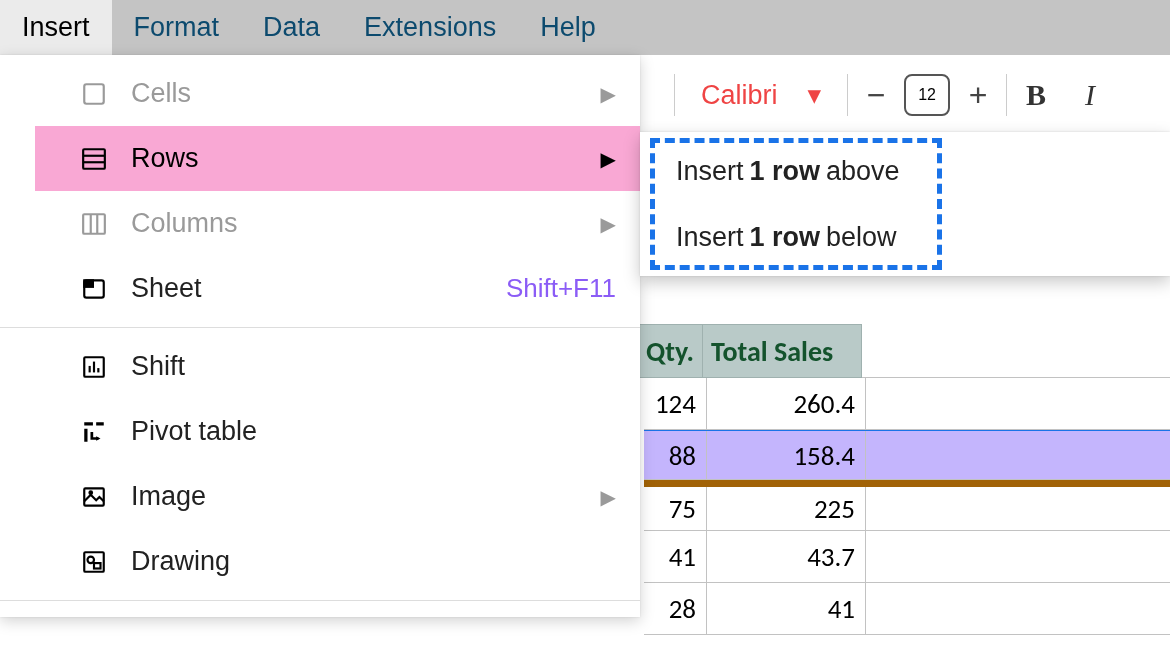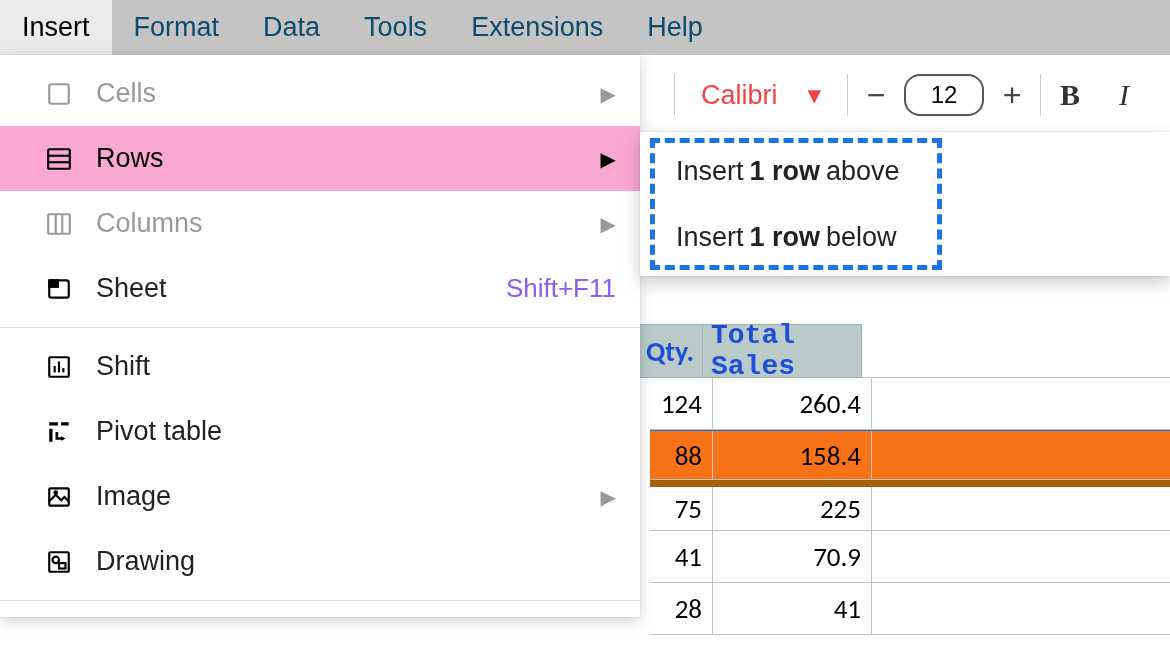--- a/index.html
+++ b/index.html
@@ -67,27 +67,27 @@
   }
   .size-btn {
     font-size: 32px;
     line-height: 1;
     color: #444;
     width: 28px;
     text-align: center;
   }
   .size-box {
     border: 2px solid #555;
-    border-radius: 16px;
-    width: 80px;
+    border-radius: 8px;
+    width: 46px;
     height: 42px;
     display: flex;
     align-items: center;
     justify-content: center;
-    font-size: 24px;
+    font-size: 16px;
   }
   .bold {
     font-weight: bold;
     font-family: "Times New Roman", serif;
     font-size: 30px;
     color: #333;
     width: 30px;
     text-align: center;
   }
   .italic {
@@ -111,20 +111,21 @@
     padding: 6px 0 10px 0;
   }
   .dropdown-item {
     display: flex;
     align-items: center;
     height: 65px;
     padding: 0 24px 0 44px;
     font-size: 27px;
     color: #222;
     gap: 22px;
+    margin-left: 35px;
   }
   .dropdown-item.disabled { color: #9a9a9a; }
   .dropdown-item.highlight { background: #f9a8d4; color: #000; }
   .dropdown-item .label { flex: 1; }
   .dropdown-item .shortcut { color: #8b5cf6; font-size: 26px; }
   .dropdown-item .chevron {
     margin-left: auto;
     font-size: 20px;
   }
   .dropdown-item.disabled .chevron { color: #9a9a9a; }
@@ -192,62 +193,59 @@
     border-top: 1px solid #9fb1af;
     border-bottom: 1px solid #9fb1af;
     border-right: 1px solid #9fb1af;
     display: flex;
     align-items: center;
     justify-content: flex-end;
     padding: 16px 8px;
     font-family: Calibri, Arial, sans-serif;
     font-weight: bold;
     font-size: 28px;
-    color: #1d4ed8;
-  }
-  .datacells { position: absolute; top: 78px; left: 10px; right: 0; }
+    color: #14532d;
+  }
+  .datacells { position: absolute; top: 78px; left: 4px; right: 0; }
   .datarow {
     display: flex;
     height: 52px;
   }
   .datacell {
     border-right: 1px solid #c2c2c2;
     border-bottom: 1px solid #c2c2c2;
     display: flex;
     align-items: center;
     justify-content: flex-end;
     padding: 0 10px;
     font-family: Calibri, Arial, sans-serif;
     font-size: 27px;
     color: #000;
   }
-  .datarow.selected .datacell { background: #f97316; }
+  .datarow.selected .datacell { background: #c4b5fd; }
   .datarow.below-sel { border-top: 8px solid #a16207; margin-top: -1px; }
   .datarow.selected { border-top: 2px solid #1a73e8; margin-top: -1px; height: 51px;}
   .col-qty { width: 63px; }
   .col-total { width: 159px; }
   .col-blank { flex: 1; border-right: none; }
-  .hdrcell.col-total { justify-content: flex-start; padding-left: 8px; font-family: Liberation Mono, monospace;}
+  .hdrcell.col-total { justify-content: flex-start; padding-left: 8px;}
   .hdrcell.col-blank { background: #fff; border: none; border-bottom: 1px solid #c2c2c2;}
 </style>
 </head>
 <body>
 
 <div class="menubar">
   <div class="menuitem active">
       <span>Insert</span>
     </div>
   <div class="menuitem">
       <span>Format</span>
     </div>
   <div class="menuitem">
       <span>Data</span>
-    </div>
-  <div class="menuitem">
-      <span>Tools</span>
     </div>
   <div class="menuitem">
       <span>Extensions</span>
     </div>
   <div class="menuitem">
       <span>Help</span>
     </div>
 </div>
 
 <div class="toolbar">
@@ -410,21 +408,21 @@
       <div class="datacell col-total">
           <span>225</span>
         </div>
       <div class="datacell col-blank"></div>
     </div>
     <div class="datarow">
       <div class="datacell col-qty">
           <span>41</span>
         </div>
       <div class="datacell col-total">
-          <span>70.9</span>
+          <span>43.7</span>
         </div>
       <div class="datacell col-blank"></div>
     </div>
     <div class="datarow">
       <div class="datacell col-qty">
           <span>28</span>
         </div>
       <div class="datacell col-total">
           <span>41</span>
         </div>

